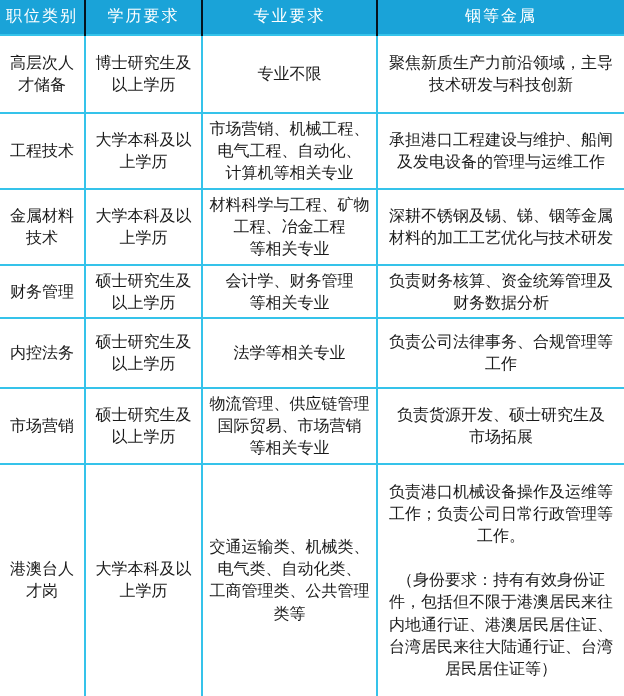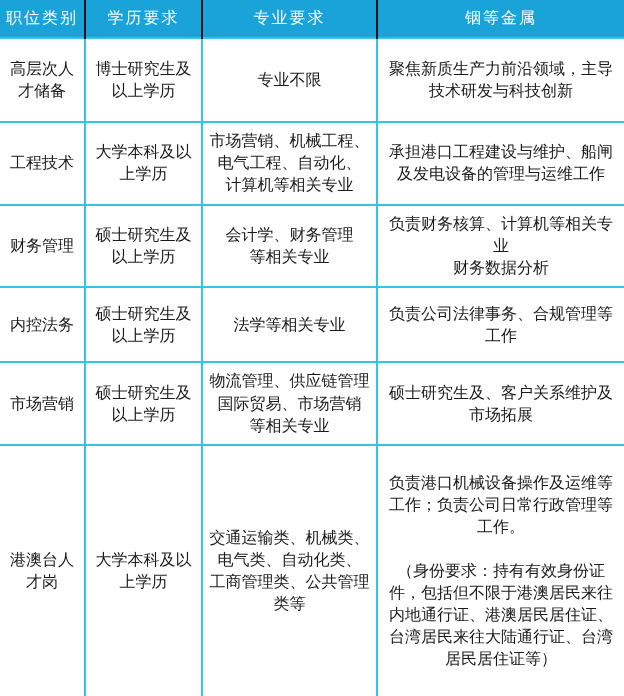--- a/index.html
+++ b/index.html
@@ -90,45 +90,56 @@
   <tr class="r2">
     <td>工程技术</td>
     <td>大学本科及以
 上学历</td>
     <td>市场营销、机械工程、
 电气工程、自动化、
 计算机等相关专业</td>
     <td>承担港口工程建设与维护、船闸
 及发电设备的管理与运维工作</td>
   </tr>
+  <tr class="r3">
+    <td>金属材料
+技术</td>
+    <td>大学本科及以
+上学历</td>
+    <td>材料科学与工程、矿物
+工程、冶金工程
+等相关专业</td>
+    <td>深耕不锈钢及锡、锑、铟等金属
+材料的加工工艺优化与技术研发</td>
+  </tr>
   <tr class="r4">
     <td>财务管理</td>
     <td>硕士研究生及
 以上学历</td>
     <td>会计学、财务管理
 等相关专业</td>
-    <td>负责财务核算、计算机等相关专业
+    <td>负责财务核算、资金统筹管理及
 财务数据分析</td>
   </tr>
   <tr class="r5">
     <td>内控法务</td>
     <td>硕士研究生及
 以上学历</td>
     <td>法学等相关专业</td>
     <td>负责公司法律事务、合规管理等
 工作</td>
   </tr>
   <tr class="r6">
     <td>市场营销</td>
     <td>硕士研究生及
 以上学历</td>
     <td>物流管理、供应链管理
 国际贸易、市场营销
 等相关专业</td>
-    <td>硕士研究生及、客户关系维护及
+    <td>负责货源开发、硕士研究生及
 市场拓展</td>
   </tr>
   <tr class="r7">
     <td>港澳台人
 才岗</td>
     <td>大学本科及以
 上学历</td>
     <td>交通运输类、机械类、
 电气类、自动化类、
 工商管理类、公共管理

